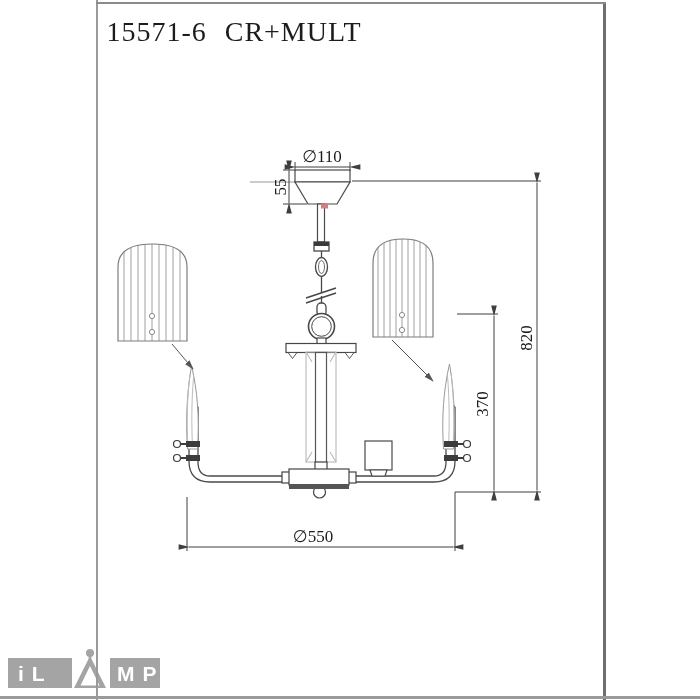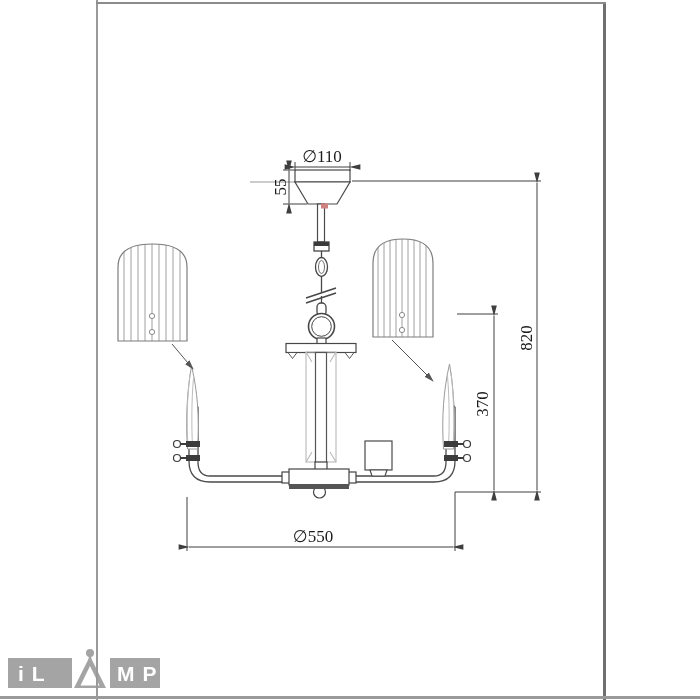--- a/index.html
+++ b/index.html
@@ -17,20 +17,21 @@
   #drawing{position:absolute;left:0;top:0;width:700px;height:700px;}
   
   #logo{position:absolute;left:6px;top:648px;width:170px;height:50px;}
   #logo text{font-family:"Liberation Sans",sans-serif;font-weight:bold;fill:#ffffff;font-size:21px;letter-spacing:8px;}
 </style>
 </head>
 <body>
 
 <div id="page">
 
+  <div id="title">15571-6 CR+MULT</div>
 
   <svg id="drawing" viewBox="0 0 700 700" xmlns="http://www.w3.org/2000/svg">
     <defs>
       <marker id="dimArrow" viewBox="0 0 12 8" refX="0.6" refY="4" markerWidth="12" markerHeight="8" markerUnits="userSpaceOnUse" orient="auto-start-reverse">
         <path d="M0,4 L11,1.2 L11,6.8 Z" fill="#3f3f3f"></path>
       </marker>
       <marker id="leadArrow" viewBox="0 0 10 8" refX="9" refY="4" markerWidth="10" markerHeight="8" markerUnits="userSpaceOnUse" orient="auto">
         <path d="M0,1 L10,4 L0,7 Z" fill="#555"></path>
       </marker>
       <clipPath id="clipShadeL">

